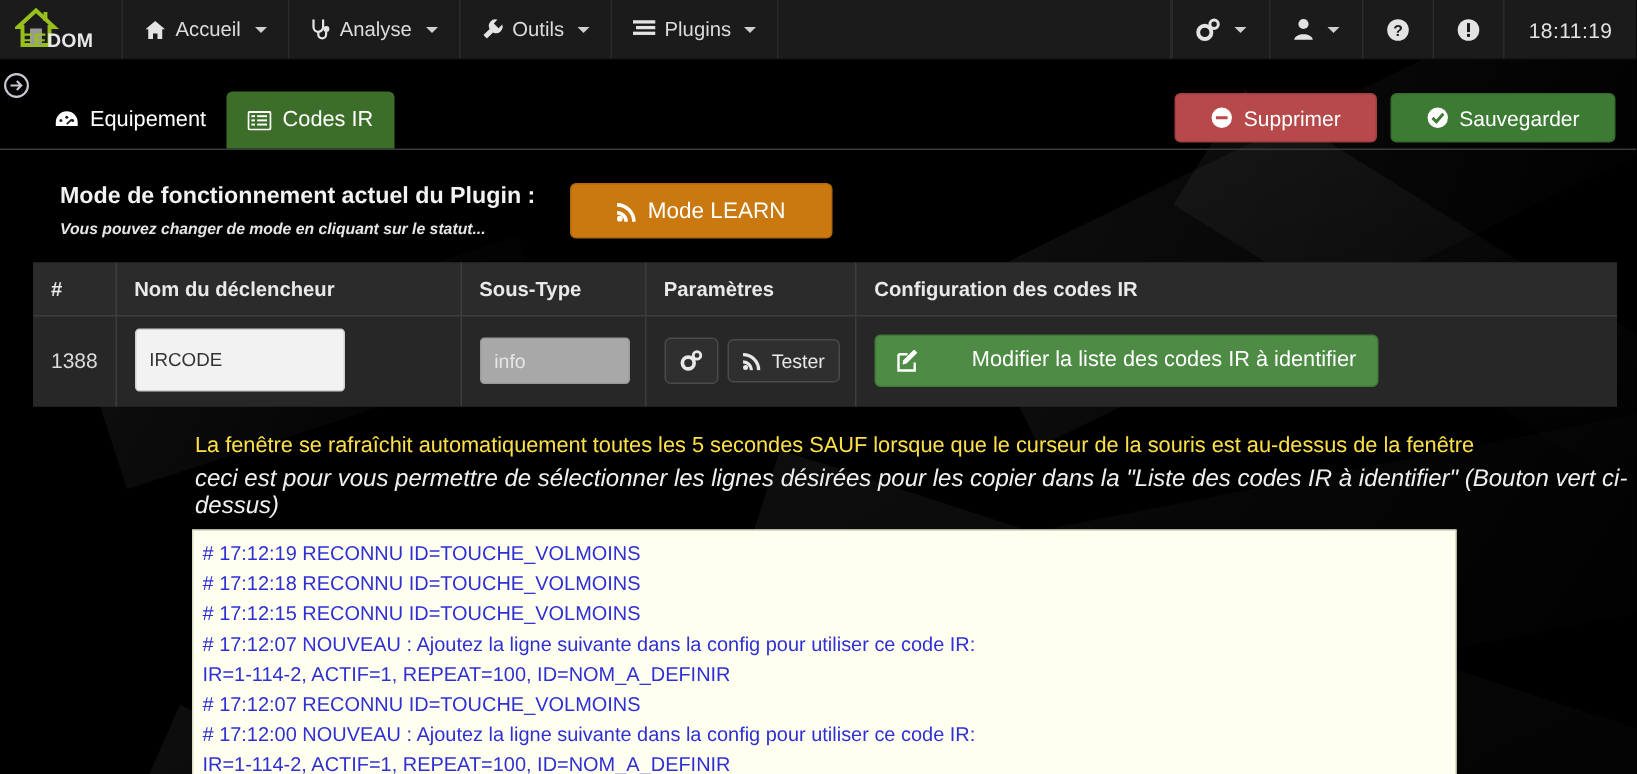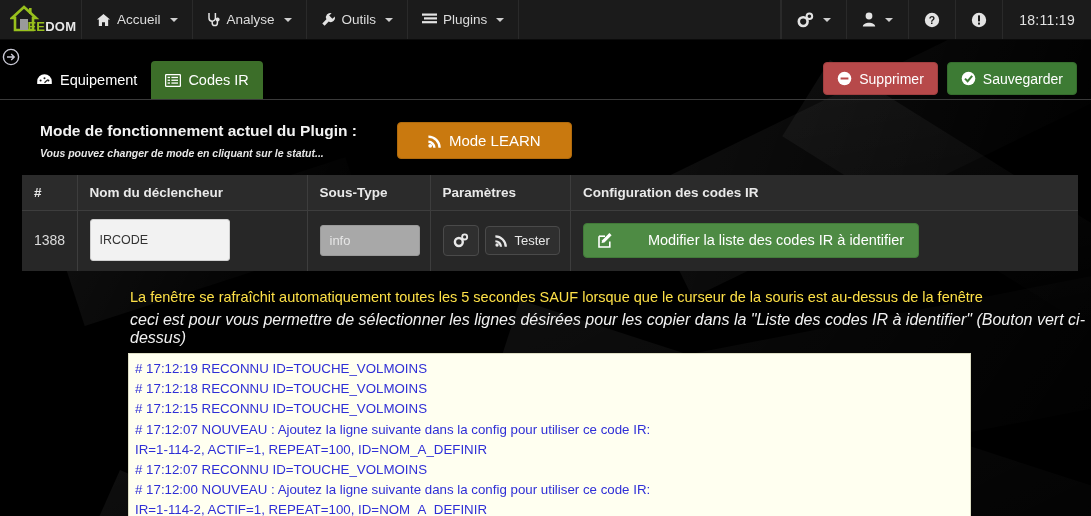--- a/index.html
+++ b/index.html
@@ -35,21 +35,21 @@
   }
   .brand {
     width: 82px; flex: 0 0 82px;
     display: flex; align-items: center; justify-content: center;
     border-right: 1px solid #2a2a2a;
     position: relative;
   }
   .brand-logo { position: relative; width: 70px; height: 30px; }
   .brand-house { position: absolute; left: 4px; top: 0px; }
   .brand-text {
-    position: absolute; left: 22px; bottom: 2px;
+    position: absolute; left: 8px; bottom: 2px;
     font-size: 13px; font-weight: bold; letter-spacing: .2px;
     line-height: 1;
   }
   .brand-text .g { color: #98c01d; }
   .brand-text .w { color: #e8e8e8; }
 
   .nav-item {
     display: flex; align-items: center; gap: 6px;
     padding: 0 14px;
     color: #dcdcdc; font-size: 13.5px;
@@ -92,36 +92,36 @@
     height: 38px; padding: 0 14px;
     color: #ffffff; font-size: 14.5px;
     cursor: pointer; border-radius: 4px 4px 0 0;
   }
   .tab.active { background: #3c6e29; }
   .tab-actions { display: flex; gap: 9px; padding-bottom: 4px; }
   .btn {
     display: inline-flex; align-items: center; gap: 7px;
     border-radius: 4px; border: 1px solid transparent;
     font-size: 14px; color: #fff; cursor: pointer;
-    padding: 8px 13px; line-height: 1;
+    padding: 8px 23px; line-height: 1;
   }
   .btn-danger { background: #b7494a; border-color: #a03f40; }
   .btn-success { background: #3d7b34; border-color: #356c2d; }
   .btn-warning { background: #c9790f; border-color: #b06a0c; font-size: 15px; padding: 10px 30px; }
   .btn-green-wide { background: #4e8b44; border-color: #417a38; font-size: 14.5px; padding: 9px 14px; gap: 35px; }
   .btn-dark {
     background: #2f2f2f; border: 1px solid #4a4a4a; color: #e8e8e8;
     padding: 7px 9px; font-size: 13px;
   }
 
   
   .mode-row {
     position: relative; z-index: 2;
     margin: 22px 0 0 40px;
-    display: flex; align-items: flex-end; gap: 40px;
+    display: flex; align-items: flex-end; gap: 23px;
   }
   .mode-title { color: #f2f2f2; font-size: 15.5px; font-weight: bold; }
   .mode-sub { color: #e6e6e6; font-size: 10.5px; font-weight: bold; font-style: italic; margin-top: 7px; }
 
   
   .table-wrap {
     position: relative; z-index: 2;
     margin: 16px 0 0 22px; width: 1056px;
     background: #2b2b2b;
   }

